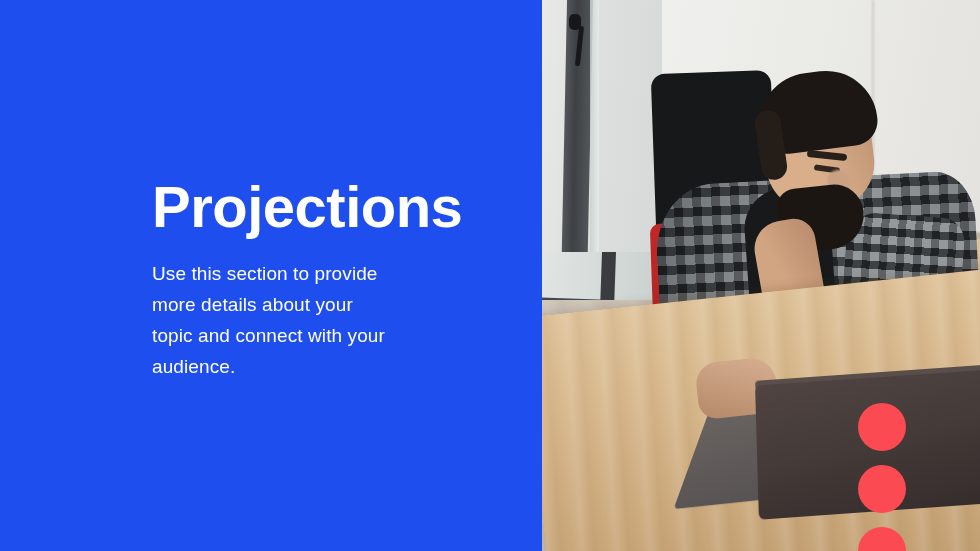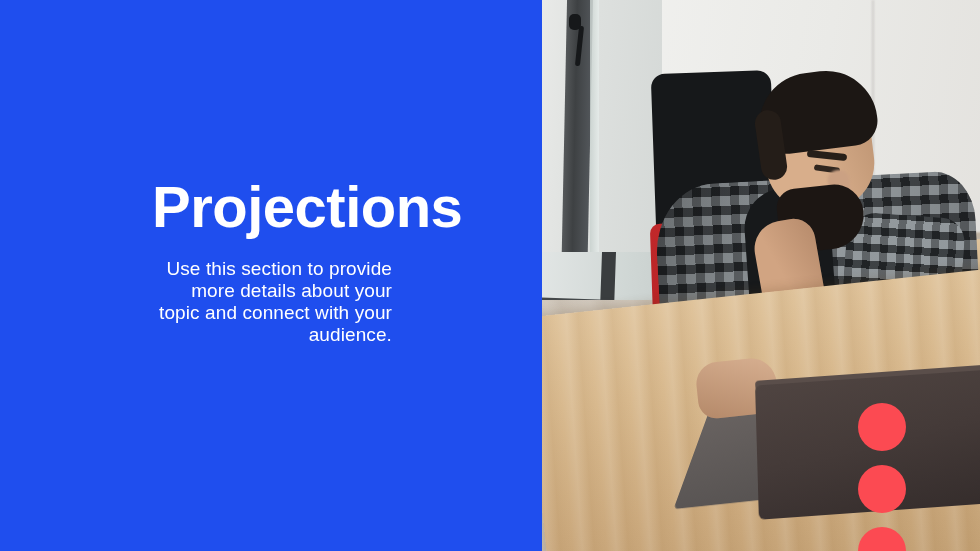--- a/index.html
+++ b/index.html
@@ -41,24 +41,23 @@
     line-height: 1.0;
     white-space: nowrap;
   }
   .slide-body {
     margin: 0;
     padding-top: 22px;
     color: #FFFFFF;
     font-family: "Liberation Sans", sans-serif;
     font-size: 19px;
     font-weight: 400;
-    line-height: 22px;
+    line-height: 31px;
     letter-spacing: 0.1px;
     width: 240px;
-    text-align: right;
   }
 
   
   .photo {
     position: absolute;
     left: 542px; top: 0;
     width: 438px;
     height: 551px;
     overflow: hidden;
     background: #EDEDEA;

